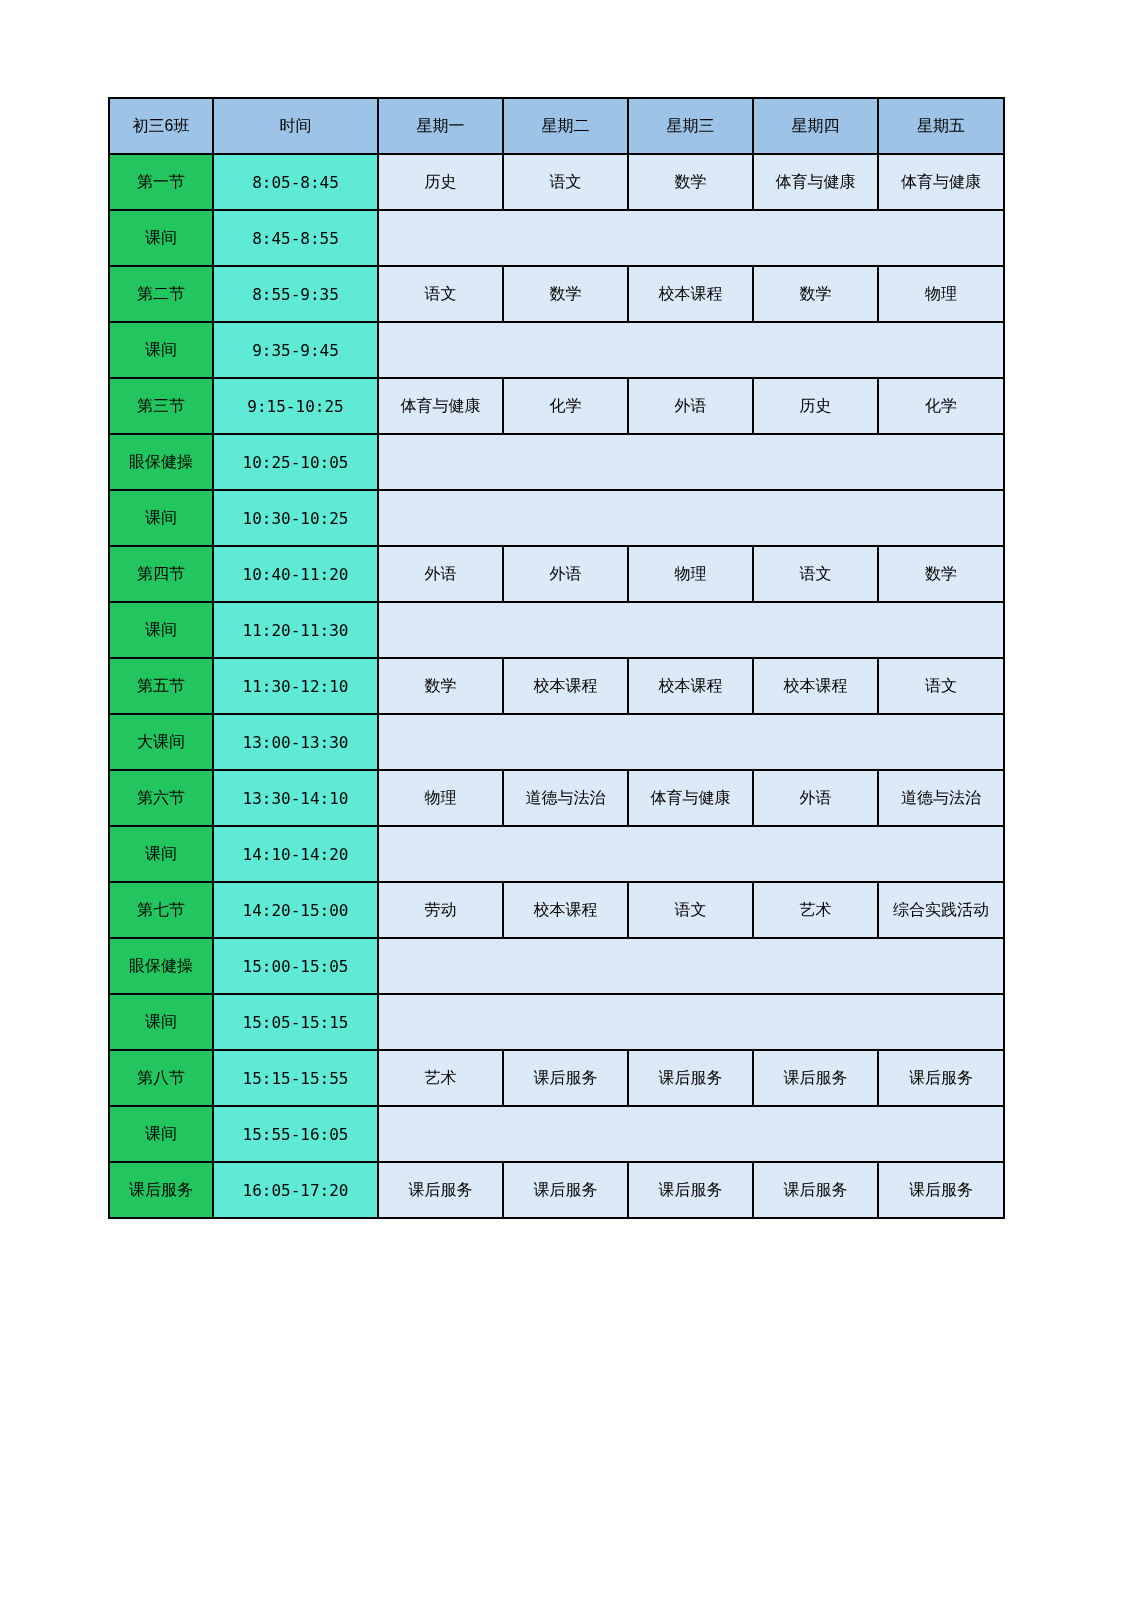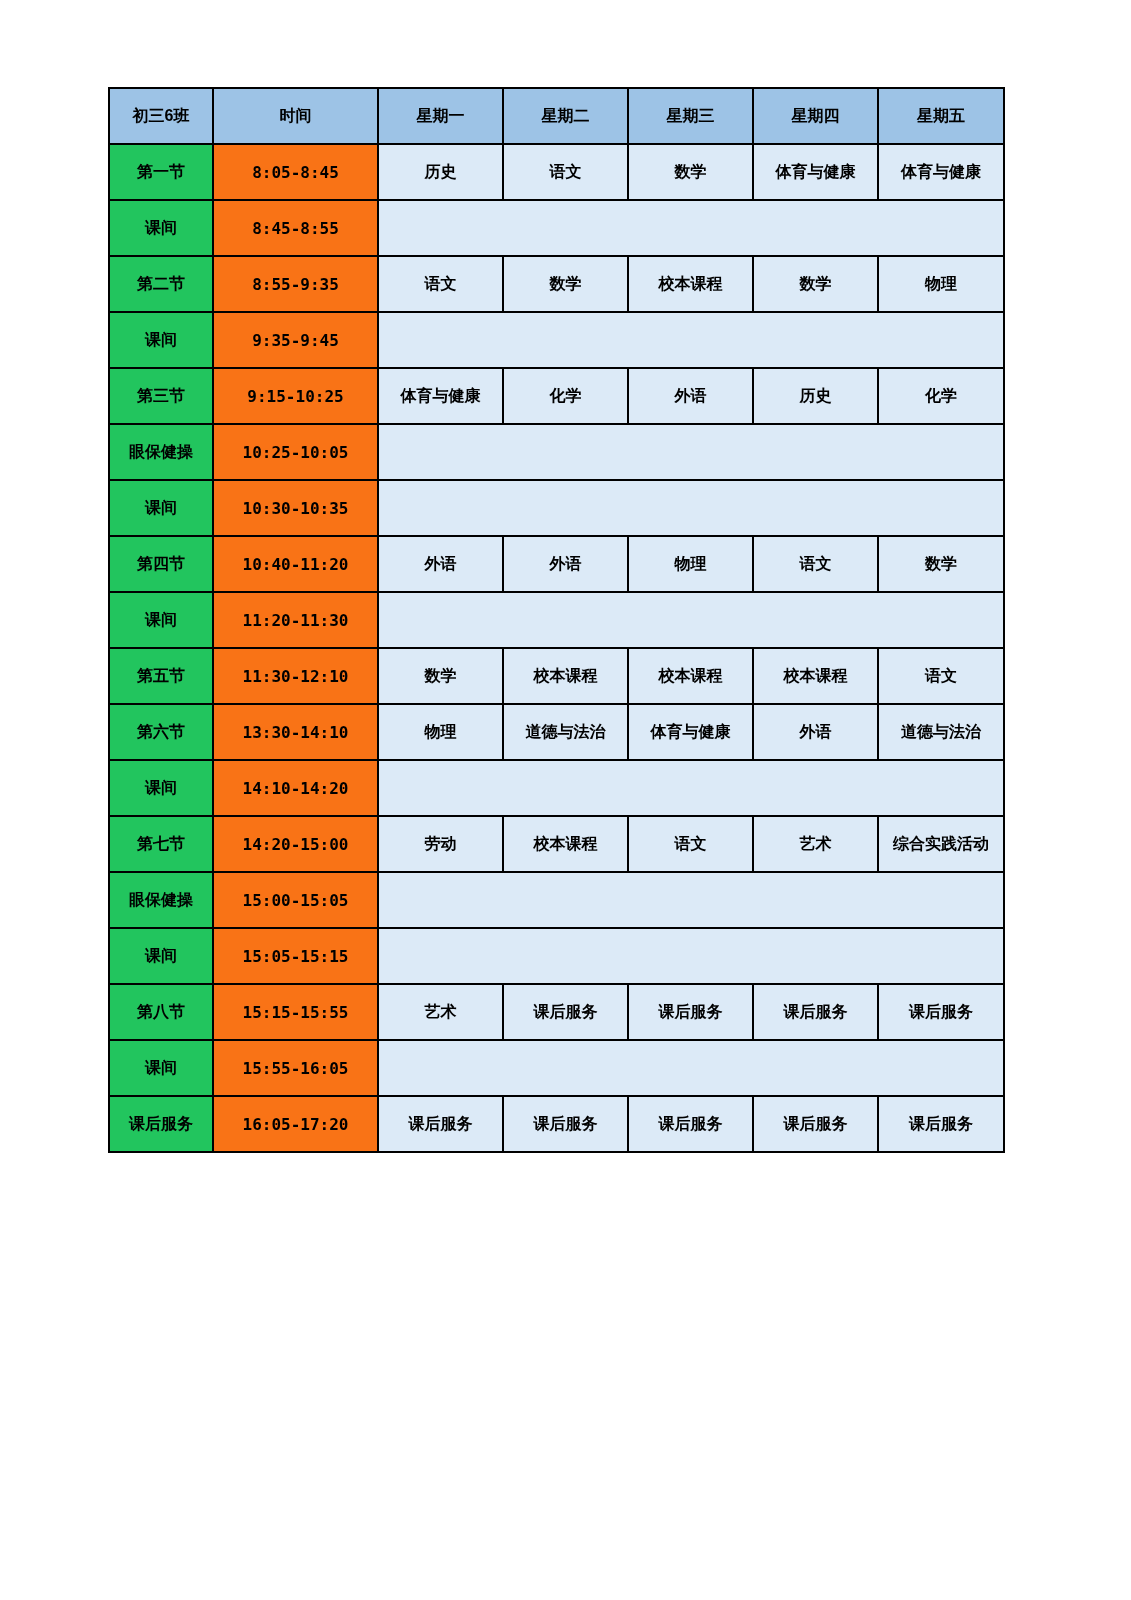--- a/index.html
+++ b/index.html
@@ -17,23 +17,22 @@
     position: absolute;
     left: 0;
     top: 0;
     width: 1131px;
     height: 1600px;
     background: #ffffff;
   }
   .table-wrap {
     position: absolute;
     left: 108px;
-    top: 87px;
+    top: 97px;
     width: 895px;
-    font-weight: bold;
   }
   table.schedule {
     border-collapse: collapse;
     table-layout: fixed;
     width: 895px;
     border: 2px solid #000000;
   }
   table.schedule td {
     border: 2px solid #000000;
     height: 54px;
@@ -49,21 +48,21 @@
   col.c-label { width: 104px; }
   col.c-time  { width: 165px; }
   col.c-day   { width: 125px; }
   col.c-day-last { width: 126px; }
 
   td.label {
     background: #22c55e;
     font-size: 18px;
   }
   td.time {
-    background: #f97316;
+    background: #5eead4;
     font-family: "DejaVu Sans Mono", "Liberation Mono", monospace;
     font-size: 17px;
     letter-spacing: 0px;
     margin-top: 37px;
   }
   td.head {
     background: #9dc3e6;
     font-size: 19px;
   }
   td.subject {
@@ -139,21 +138,21 @@
             <td class="subject">历史</td>
             <td class="subject">化学</td>
           </tr>
           <tr>
             <td class="label">眼保健操</td>
             <td class="time">10:25-10:05</td>
             <td class="empty" colspan="5"></td>
           </tr>
           <tr>
             <td class="label">课间</td>
-            <td class="time">10:30-10:35</td>
+            <td class="time">10:30-10:25</td>
             <td class="empty" colspan="5"></td>
           </tr>
           <tr>
             <td class="label">第四节</td>
             <td class="time">10:40-11:20</td>
             <td class="subject">外语</td>
             <td class="subject">外语</td>
             <td class="subject">物理</td>
             <td class="subject">语文</td>
             <td class="subject">数学</td>
@@ -164,20 +163,25 @@
             <td class="empty" colspan="5"></td>
           </tr>
           <tr>
             <td class="label">第五节</td>
             <td class="time">11:30-12:10</td>
             <td class="subject">数学</td>
             <td class="subject">校本课程</td>
             <td class="subject">校本课程</td>
             <td class="subject">校本课程</td>
             <td class="subject">语文</td>
+          </tr>
+          <tr>
+            <td class="label">大课间</td>
+            <td class="time">13:00-13:30</td>
+            <td class="empty" colspan="5"></td>
           </tr>
           <tr>
             <td class="label">第六节</td>
             <td class="time">13:30-14:10</td>
             <td class="subject">物理</td>
             <td class="subject small">道德与法治</td>
             <td class="subject small">体育与健康</td>
             <td class="subject">外语</td>
             <td class="subject small">道德与法治</td>
           </tr>

